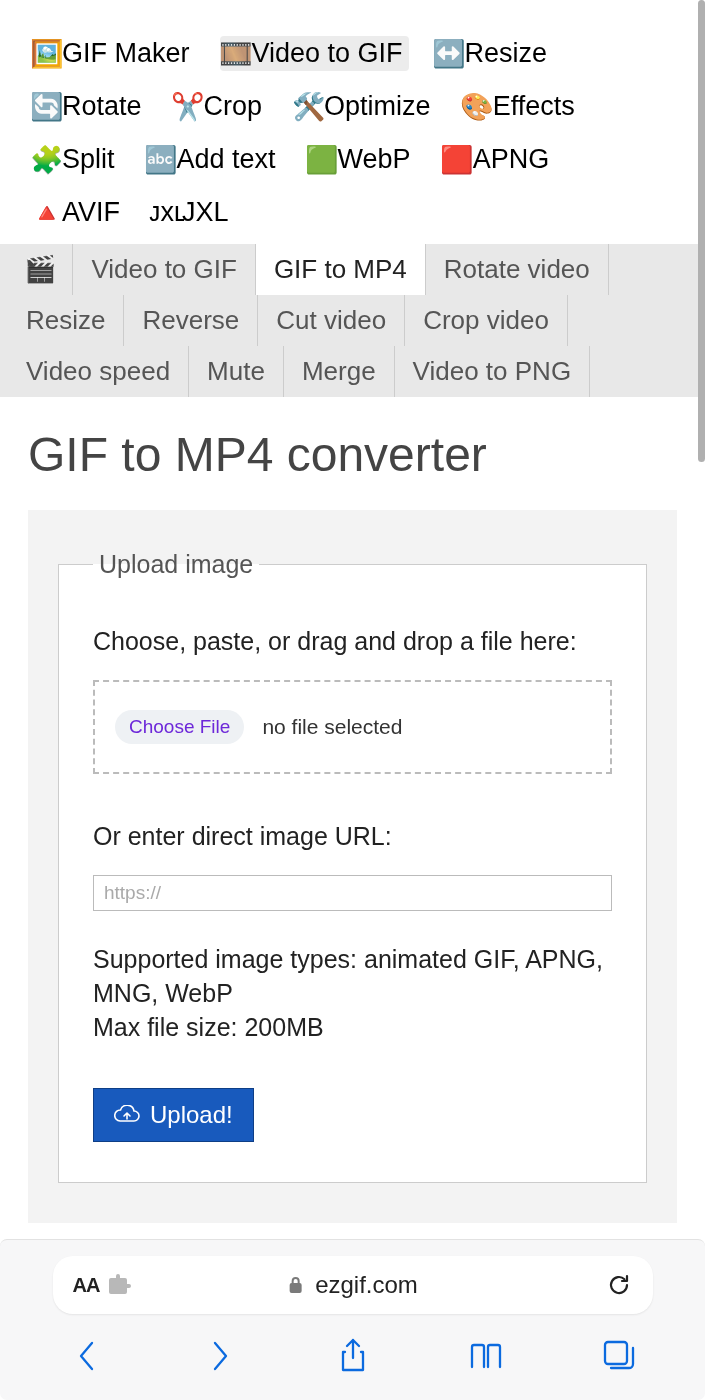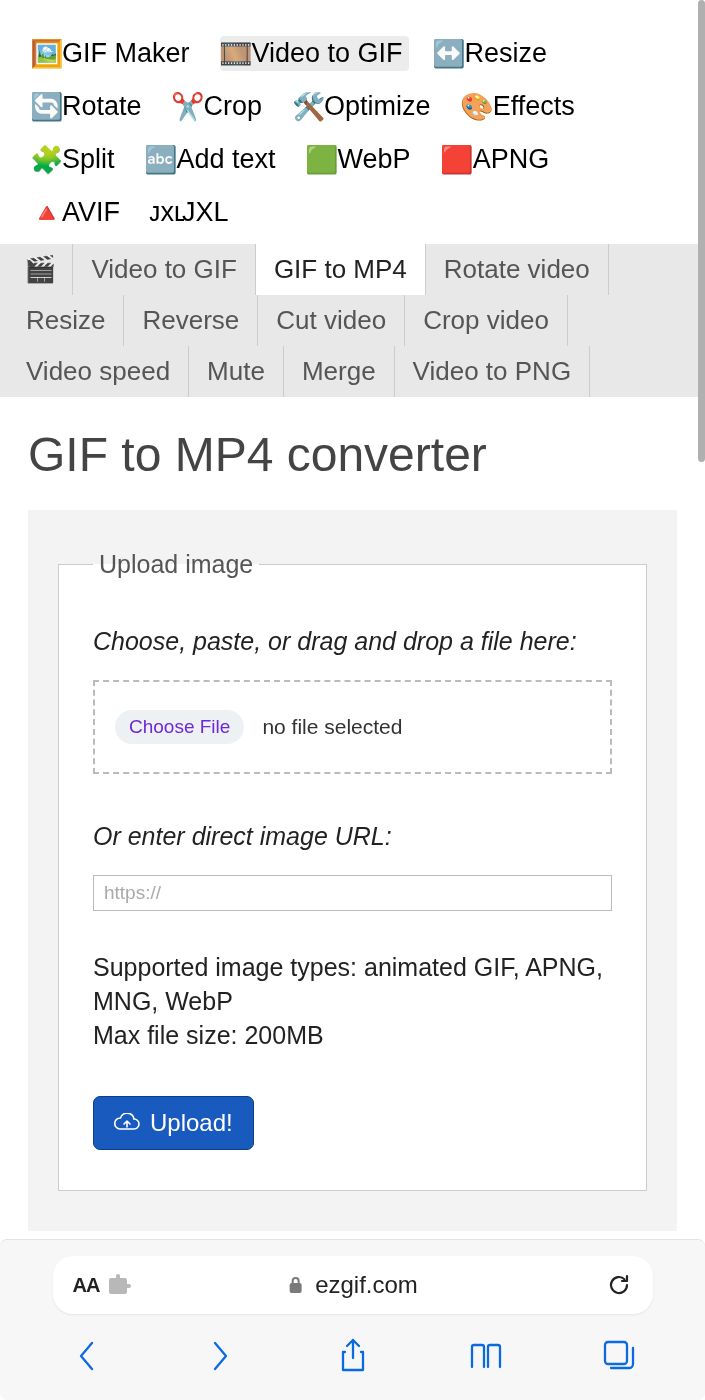--- a/index.html
+++ b/index.html
@@ -16,28 +16,28 @@
   .subnav { background: #e8e8e8; padding: 0 8px; display: flex; flex-wrap: wrap; align-items: stretch; }
   .subnav-home { display: flex; align-items: center; padding: 10px 16px; font-size: 26px; border-right: 1px solid #ccc; cursor: pointer; }
   .subnav-item { display: flex; align-items: center; padding: 10px 18px; font-size: 26px; color: #555; border-right: 1px solid #ccc; cursor: pointer; }
   .subnav-item.active { background: #fff; color: #222; }
   
   .main { padding: 30px 28px 0 28px; }
   .main h1 { font-size: 48px; font-weight: 400; color: #444; margin-bottom: 28px; }
   .panel { background: #f3f3f3; padding: 40px 30px 40px 30px; }
   fieldset.upload { border: 1px solid #ccc; background: #fff; padding: 48px 34px 40px 34px; position: relative; }
   fieldset.upload legend { font-size: 25px; color: #555; padding: 0 6px; }
-  .instruct { font-size: 25px; color: #222; margin-bottom: 24px; font-style: italic; }
+  .instruct { font-size: 25px; color: #222; margin-bottom: 24px; }
   .dropzone { border: 2px dashed #bbb; padding: 28px 20px; margin-bottom: 48px; display: flex; align-items: center; gap: 18px; }
   .choose-btn { background: #eef1f4; color: #6d28d9; border: none; border-radius: 18px; padding: 6px 14px; font-size: 19px; cursor: pointer; }
   .nofile { font-size: 21px; color: #333; }
-  .url-input { width: 100%; border: 1px solid #bbb; padding: 6px 10px; font-size: 19px; color: #333; margin-bottom: 40px; }
+  .url-input { width: 100%; border: 1px solid #bbb; padding: 6px 10px; font-size: 19px; color: #333; margin-bottom: 32px; }
   .url-input::placeholder { color: #aaa; }
   .supported { font-size: 25px; color: #222; line-height: 1.35; margin-bottom: 44px; }
-  .upload-btn { background: #185abd; color: #fff; border: 1px solid #0e3e86; padding: 12px 20px; font-size: 24px; display: inline-flex; align-items: center; gap: 10px; cursor: pointer; border-radius: 7px; }
+  .upload-btn { background: #185abd; color: #fff; border: 1px solid #0e3e86; padding: 12px 20px; font-size: 24px; display: inline-flex; align-items: center; gap: 10px; cursor: pointer; border-radius: 0; }
   .cloud-icon { width: 26px; height: 20px; }
   
   .safari-bar { position: absolute; left: 0; right: 0; bottom: 0; background: #f7f7f8; border-top: 1px solid #e2e2e2; border-radius: 7px; }
   .addr-row { display: flex; justify-content: center; padding: 16px 30px 8px 30px; }
   .addr-pill { flex: 1; max-width: 600px; background: #fff; border-radius: 20px; height: 58px; display: flex; align-items: center; padding: 0 20px; box-shadow: 0 1px 2px rgba(0,0,0,0.08); }
   .aa { font-size: 20px; font-weight: 600; letter-spacing: -1px; color: #222; margin-right: 8px; }
   .ext-icon { width: 24px; height: 22px; margin-right: auto; }
   .addr-center { position: absolute; left: 50%; transform: translateX(-50%); display: flex; align-items: center; gap: 12px; font-size: 24px; color: #222; text-align: center; }
   .lock { width: 16px; height: 18px; }
   .reload { width: 26px; height: 26px; margin-left: auto; }

